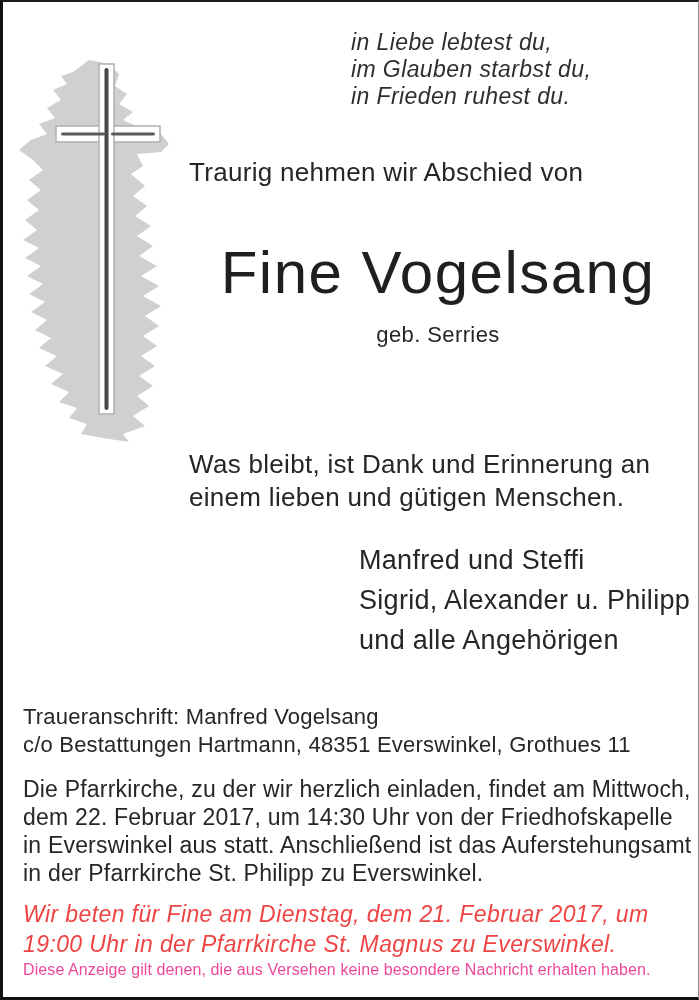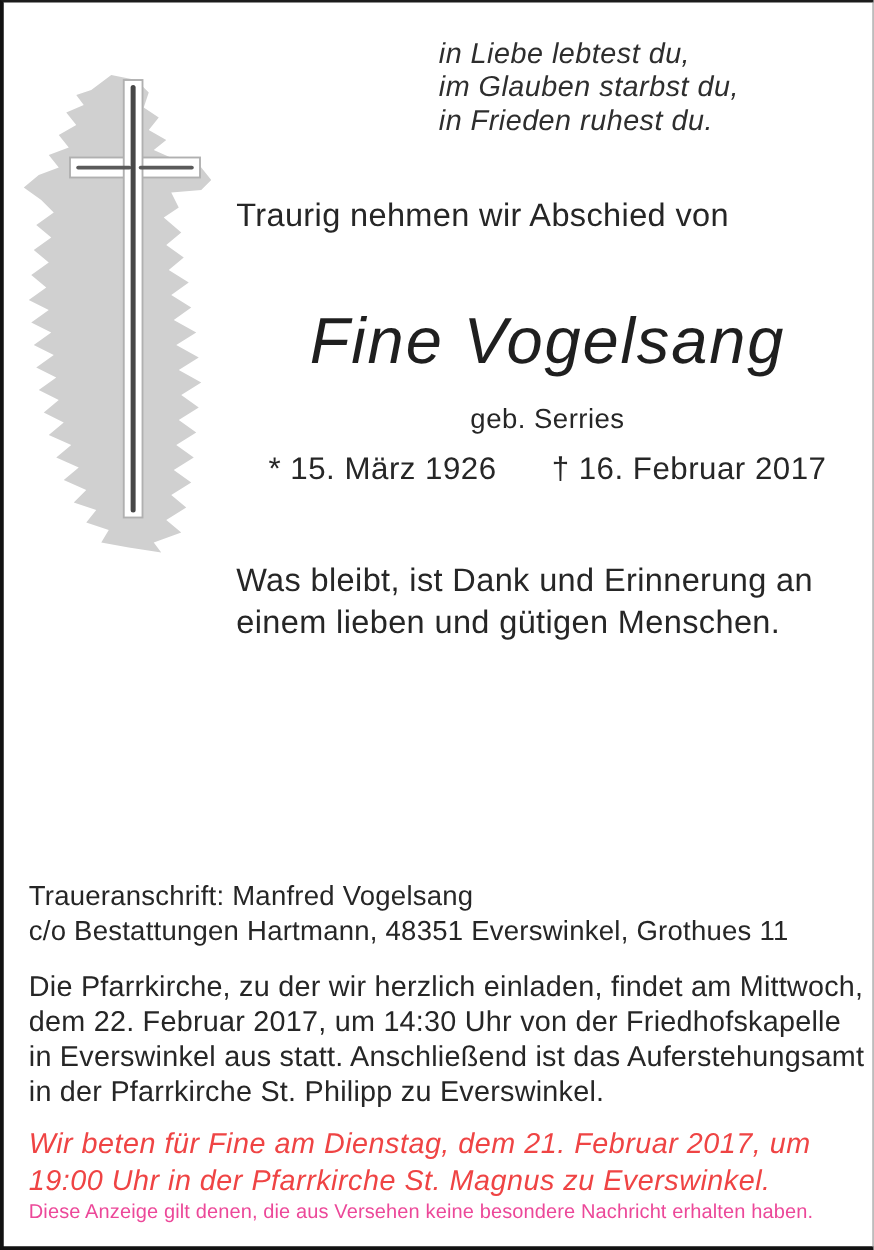--- a/index.html
+++ b/index.html
@@ -32,26 +32,25 @@
     left: 186px; top: 155px;
     font-size: 26px;
     letter-spacing: 0.3px;
   }
 
   .center-col {
     left: 185px; top: 236px; width: 500px;
     text-align: center;
   }
   .deceased-name {
-    font-size: 52px;
+    font-size: 60px;
     letter-spacing: 1.5px;
     line-height: 70px;
     color: #1f1f1f;
     white-space: nowrap;
-    font-style: italic;
   }
   .maiden { font-size: 22px; margin-top: 14px; letter-spacing: 0.4px; }
   .dates  { font-size: 25px; margin-top: 13px; letter-spacing: 0.4px; white-space: nowrap; }
   .dates .gap { display: inline-block; width: 44px; }
 
   .tribute {
     left: 186px; top: 446px;
     font-size: 26px; line-height: 33px;
     letter-spacing: 0.3px;
   }
@@ -126,30 +125,32 @@
 
   <div class="abs verse">
     <div>in Liebe lebtest du,</div>
     <div>im Glauben starbst du,</div>
     <div>in Frieden ruhest du.</div>
   </div>
 
   <div class="abs center-col">
     <div class="deceased-name">Fine Vogelsang</div>
     <div class="maiden">geb. Serries</div>
-    <div class="dates">
-      <span>* 15. März 1926</span><span class="gap"></span><span>† 16. Februar 2017</span>
-    </div>
   </div>
 
   <div class="abs tribute">
     <div>Was bleibt, ist Dank und Erinnerung an</div>
     <div>einem lieben und gütigen Menschen.</div>
   </div>
 
+  <div class="abs mourners">
+    <div>Manfred und Steffi</div>
+    <div>Sigrid, Alexander u. Philipp</div>
+    <div>und alle Angehörigen</div>
+  </div>
 
   <div class="abs address">
     <div>Traueranschrift: Manfred Vogelsang</div>
     <div>c/o Bestattungen Hartmann, 48351 Everswinkel, Grothues 11</div>
   </div>
 
   <div class="abs funeral">
     <div>Die Pfarrkirche, zu der wir herzlich einladen, findet am Mittwoch,</div>
     <div>dem 22. Februar 2017, um 14:30 Uhr von der Friedhofskapelle</div>
     <div>in Everswinkel aus statt. Anschließend ist das Auferstehungsamt</div>

